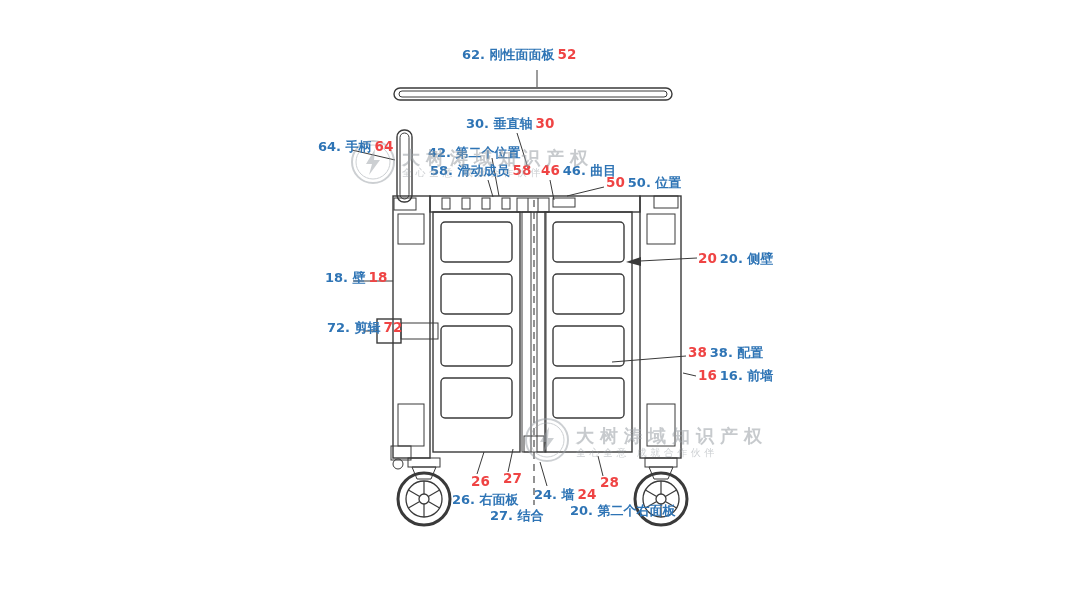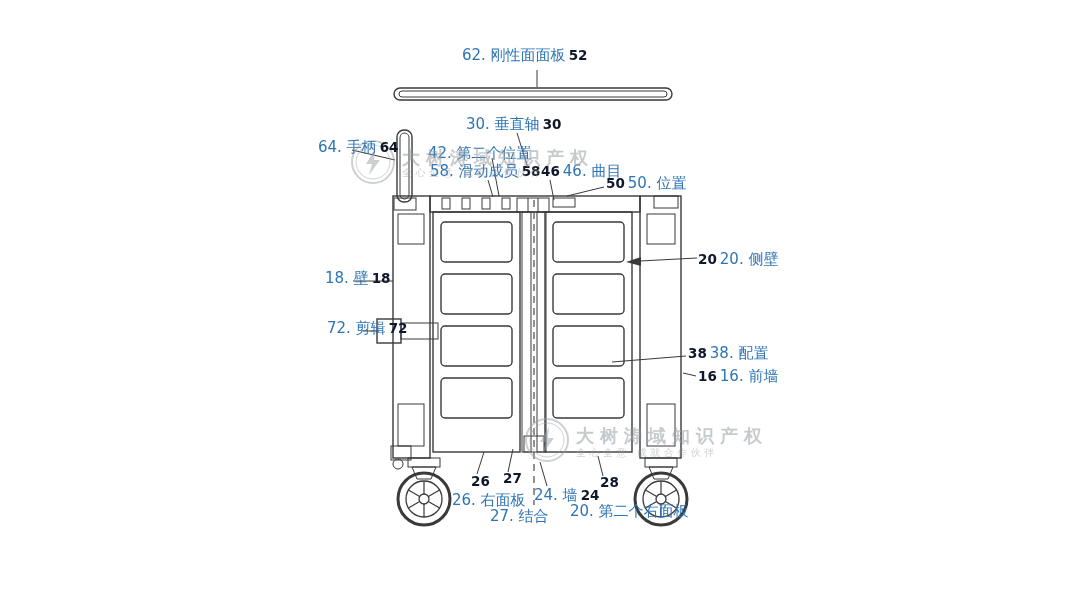--- a/index.html
+++ b/index.html
@@ -2,22 +2,22 @@
 <html><head>
 <meta charset="utf-8">
 <style>
   html,body{margin:0;padding:0;background:#fff;}
   .stage{
     position:relative;width:1080px;height:599px;background:#ffffff;overflow:hidden;
     font-family:"DejaVu Sans", sans-serif;
   }
   .fig-svg{position:absolute;left:0;top:0;}
   .label{position:absolute;white-space:nowrap;line-height:1;display:flex;align-items:baseline;gap:3px;}
-  .t-blue{color:#2e74b5;font-size:15px;}
-  .t-num{color:#0f172a;font-weight:700;font-size:13.5px;}
+  .t-blue{color:#2e74b5;font-size:13px;font-weight:bold;}
+  .t-num{color:#ef4444;font-weight:700;font-size:13.5px;}
   .wm-line1{position:absolute;color:#9aa0a6;opacity:.55;font-size:18px;letter-spacing:6px;font-weight:700;white-space:nowrap;}
   .wm-line2{position:absolute;color:#9aa0a6;opacity:.5;font-size:10px;letter-spacing:3.5px;white-space:nowrap;}
 </style>
 </head>
 <body>
 
 <div class="stage">
 
   <svg class="fig-svg" width="1080" height="599" viewBox="0 0 1080 599">
     <g fill="none" stroke="#3a3a3a" stroke-width="1.4">

